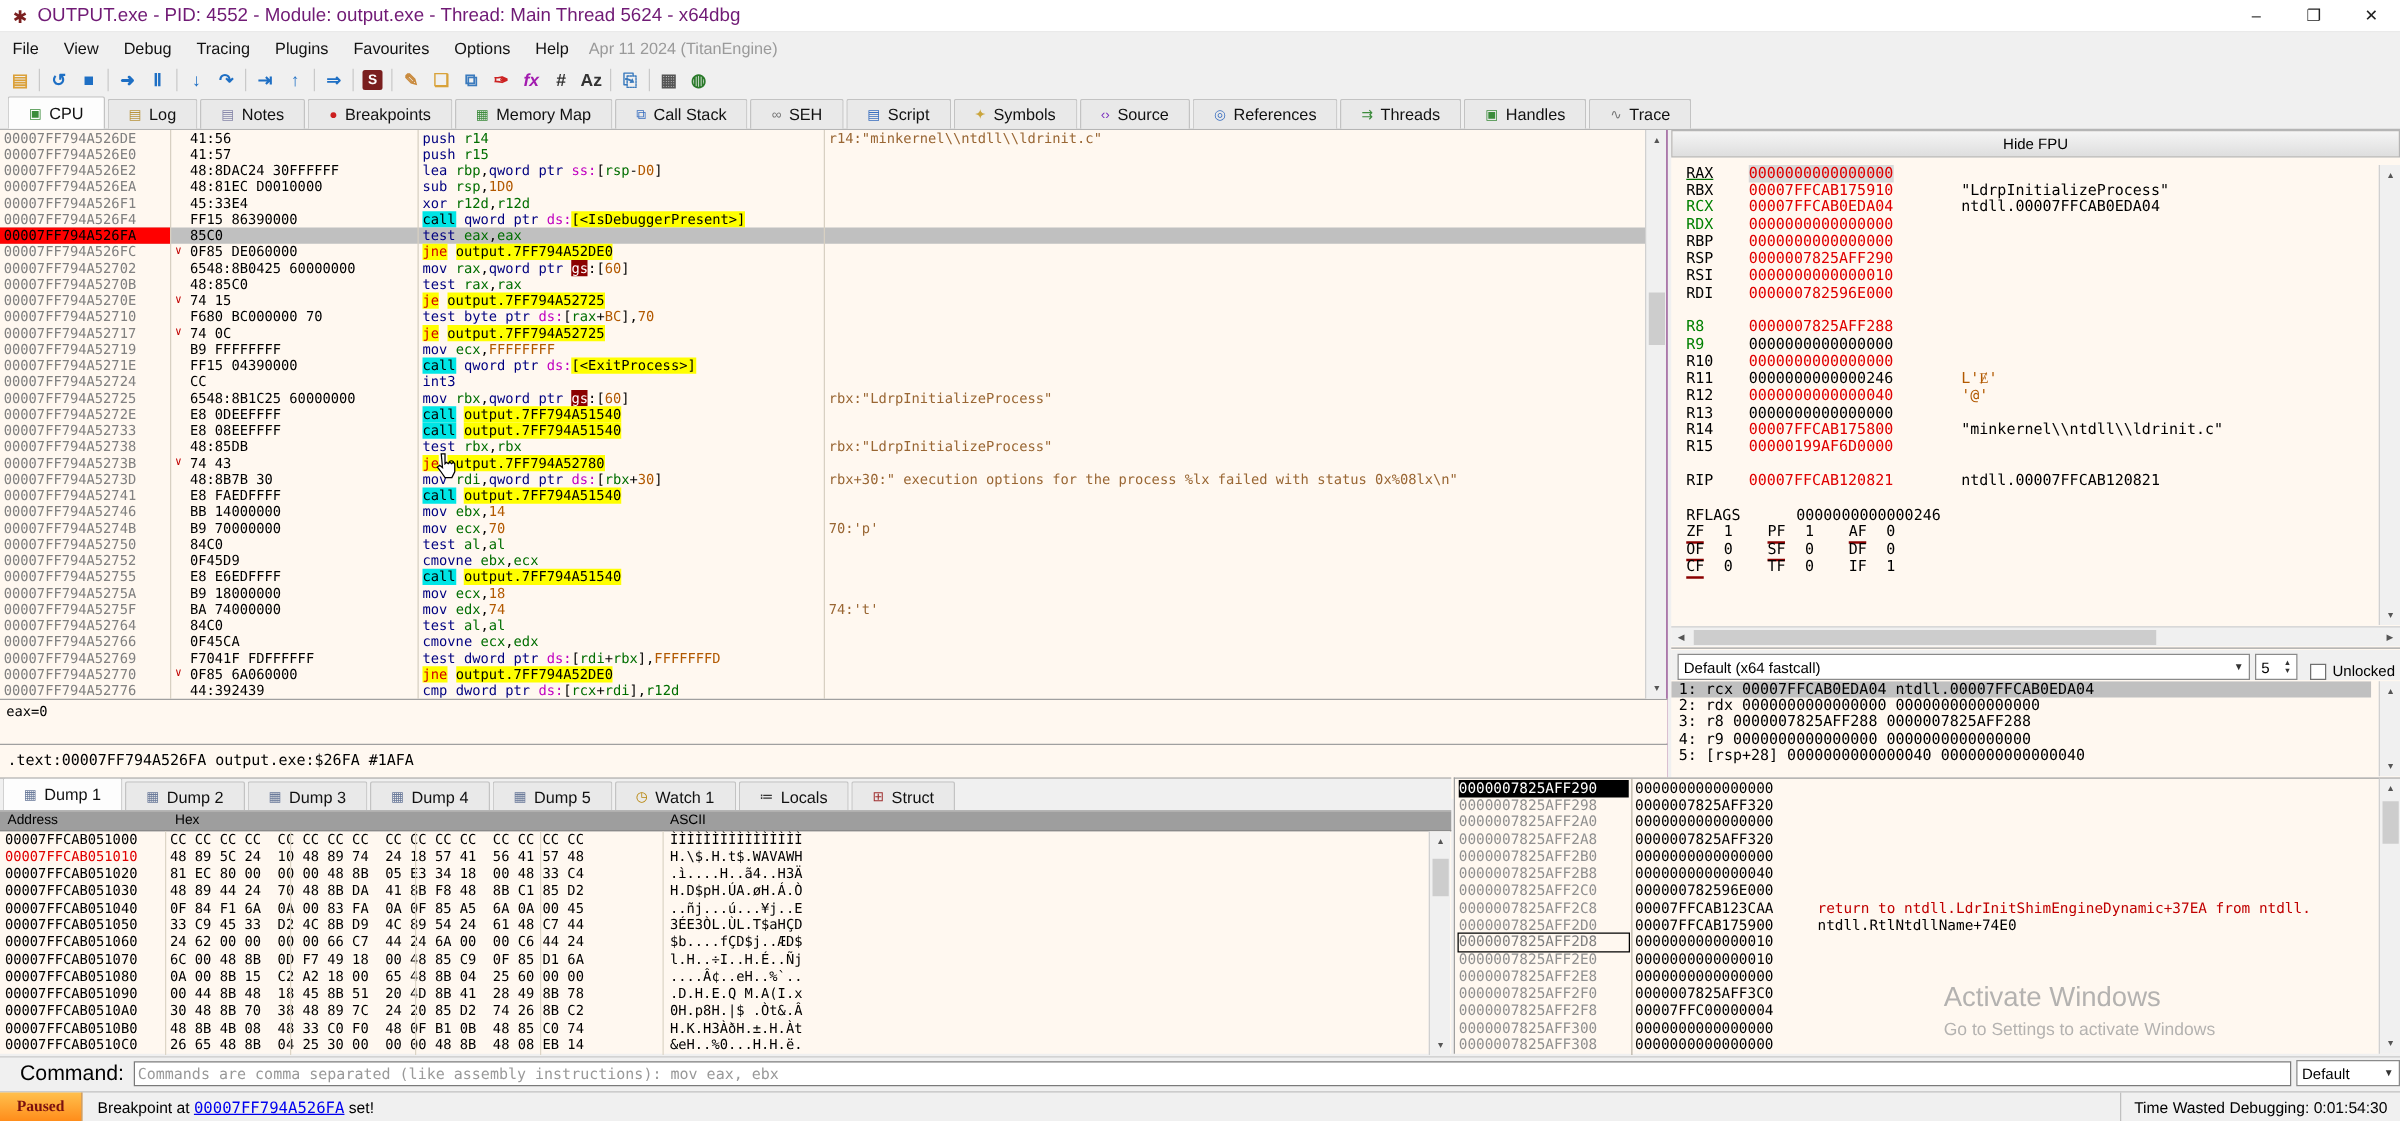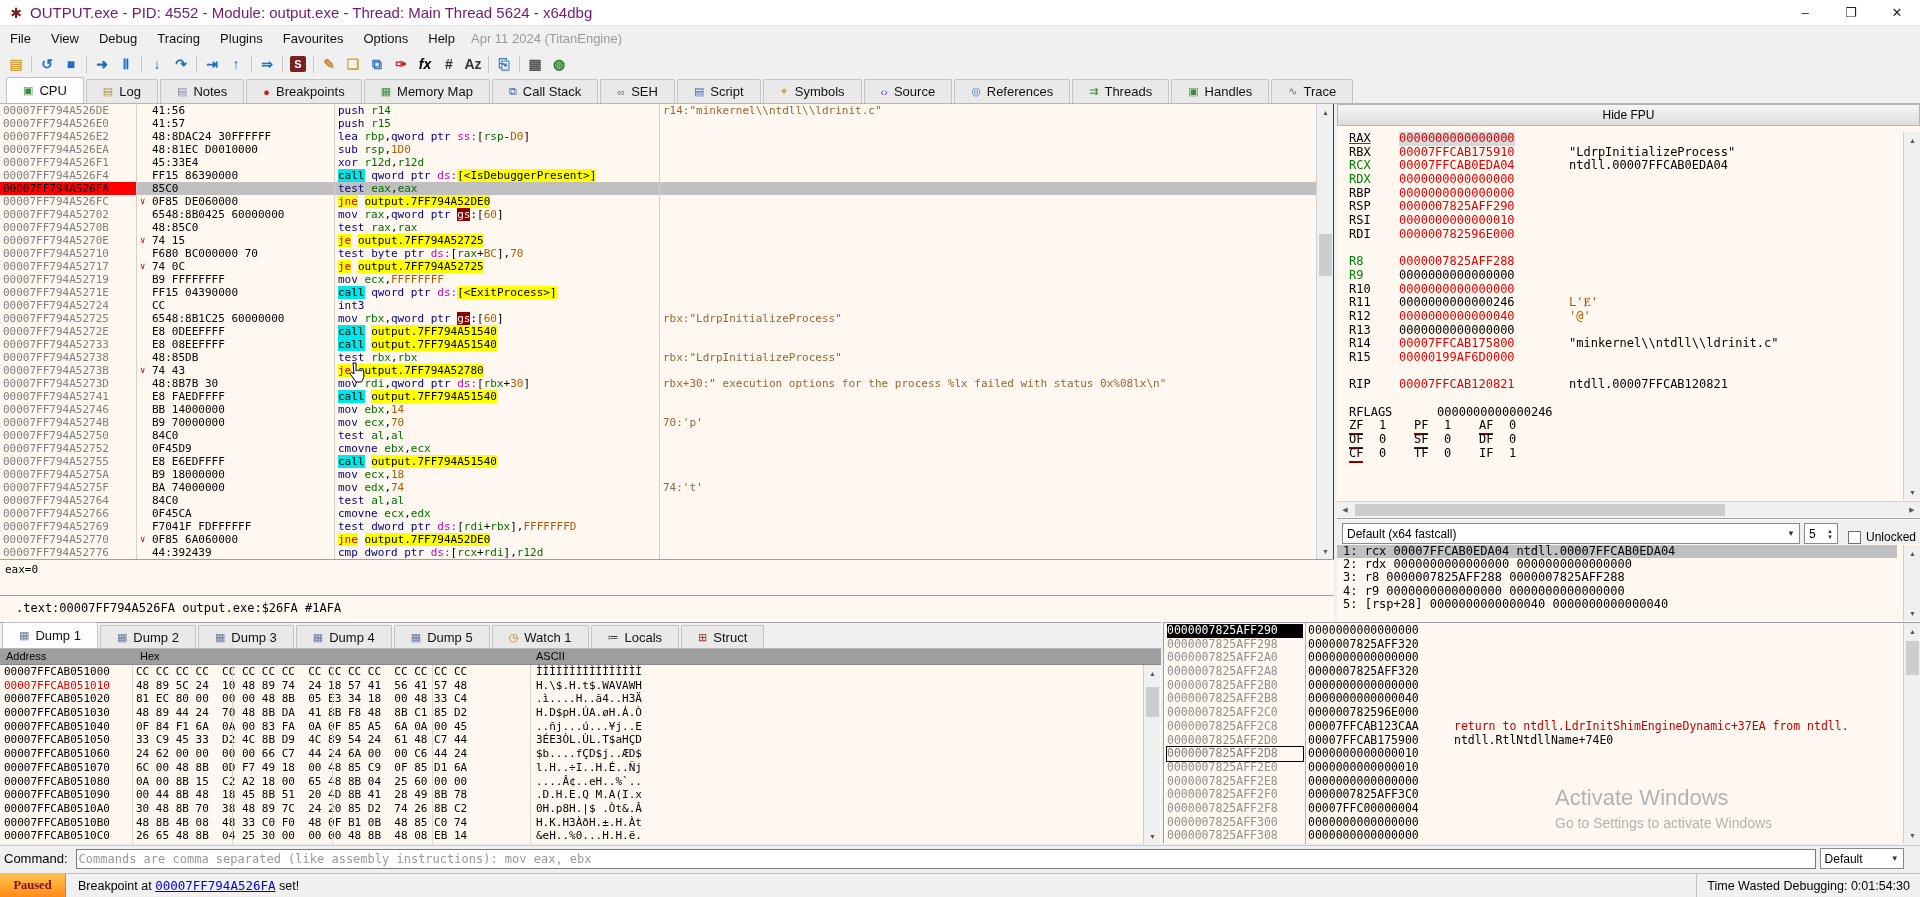--- a/index.html
+++ b/index.html
@@ -37,21 +37,21 @@
   .daddr.bp { background:#FF0000; color:#000; left:0; padding-left:3px; width:136px; }
   .dbytes { position:absolute; left:152px; }
   .jarr { position:absolute; left:140px; color:#c00000; font-size:9px; }
   .dinstr { position:absolute; left:338px; }
   .dcomment { position:absolute; left:663px; color:#996633; }
   .colsep { position:absolute; top:0; height:455px; width:1px; background:#d8d0c2; }
   .s-mn{color:#000080}.s-reg{color:#006E00}.s-num{color:#B25900}.s-ptr{color:#000080}
   .s-seg{color:#C000C0}.s-gs{background:#8b0000;color:#fff}.s-pl{color:#000}
   .s-call{background:#00E5E5;color:#000}.s-j{background:#FFFF00;color:#D00000}.s-y{background:#FFFF00;color:#000}
   .info-box { position:absolute; left:0; top:455px; width:1334px; height:36px; border-top:1px solid #a0a0a0; font-size:11px; padding:3px 5px; background:#FFF8F0; }
-  .addr-line { position:absolute; left:0; top:491px; width:1334px; height:44px; border-top:1px solid #a0a0a0; font-size:12px; padding:5px 16px; background:#FFF8F0; }
+  .addr-line { position:absolute; left:0; top:491px; width:1334px; height:44px; border-top:1px solid #a0a0a0; font-size:12px; padding:5px 6px; background:#FFF8F0; }
   
   .vscroll { position:absolute; width:17px; background:#f0f0f0; border-left:1px solid #d0d0d0; }
   .hscroll { position:absolute; height:16px; background:#f0f0f0; border-top:1px solid #d0d0d0; }
   .sb-arrow { position:absolute; width:17px; height:16px; display:flex; align-items:center; justify-content:center; font-size:7px; color:#555; }
   .sb-thumb { position:absolute; background:#cdcdcd; }
   
   .regs-panel { position:absolute; left:1337px; top:104px; width:583px; height:414px; background:#FFF8F0; }
   .hide-fpu { position:absolute; left:0; top:0; width:583px; height:22px; background:linear-gradient(#f5f5f5,#dedede); border:1px solid #b5b5b5; text-align:center; font-size:12px; line-height:20px; color:#000; }
   #reg-rows { position:absolute; left:0; top:28px; width:560px; height:368px; overflow:hidden; }
   .rrow { height:13.7px; line-height:13.7px; font-size:12px; font-family:"DejaVu Sans Mono", monospace; position:relative; white-space:pre; }
@@ -93,21 +93,21 @@
   .srow { height:13.7px; line-height:13.7px; font-size:11.5px; font-family:"DejaVu Sans Mono", monospace; position:relative; white-space:pre; }
   .s-addr { position:absolute; left:3px; width:136px; color:#909090; }
   .s-addr.cur { background:#000; color:#fff; }
   .s-addr.box { outline:1px solid #000; color:#808080; }
   .s-val { position:absolute; left:144px; color:#000; }
   .s-annot { position:absolute; left:290px; }
   .s-annot.red { color:#C00000; }
   .stack-colsep { position:absolute; left:141px; top:0; width:1px; height:221px; background:#b9b1a4; }
   
   .cmdbar { position:absolute; left:0; top:845px; width:1920px; height:26px; background:#f0f0f0; display:flex; align-items:center; border-top:1px solid #c9c9c9; }
-  .cmd-label { font-size:13px; padding:0 8px 0 4px; }
+  .cmd-label { font-size:17px; padding:0 8px 0 16px; }
   .cmd-input { width:1740px; height:20px; background:#fff; border:1px solid #7a7a7a; font-size:12px; color:#999; font-family:"DejaVu Sans Mono", monospace; padding:0 2px; line-height:18px; overflow:hidden; white-space:nowrap; }
   .cmd-combo { width:84px; margin-left:4px; }
   
   .statusbar { position:absolute; left:0; top:873px; width:1920px; height:24px; background:#f0f0f0; border-top:1px solid #c0c0c0; display:flex; align-items:center; font-size:12.5px; }
   .paused-badge { width:66px; height:100%; background:linear-gradient(#ffc04d,#ff8c1a); color:#7a1010; font-weight:bold; display:flex; align-items:center; justify-content:center; border-right:1px solid #c98a3d;font-family:Liberation Serif, serif; }
   .status-msg { padding-left:12px; color:#000; }
   .bp-addr { color:#0000EE; text-decoration:underline; }
   .status-right { margin-left:auto; border-left:1px solid #c0c0c0; height:100%; display:flex; align-items:center; padding:0 10px; }
   
   .watermark { position:absolute; left:1555px; top:785px; color:#9b9b9b; opacity:.75; pointer-events:none; }
@@ -160,21 +160,21 @@
       <span class="tb-icon" style="color: rgb(30, 111, 196);">⇒</span>
       <span class="tb-sep"></span>
       <span class="tb-icon">
         <span class="tb-sbox">S</span>
       </span>
       <span class="tb-sep"></span>
       <span class="tb-icon" style="color: rgb(201, 138, 61);">✎</span>
       <span class="tb-icon" style="color: rgb(216, 162, 58);">❏</span>
       <span class="tb-icon" style="color: rgb(58, 122, 189);">⧉</span>
       <span class="tb-icon" style="color: rgb(204, 34, 34);">✑</span>
-      <span class="tb-icon" style="color: #000000; font-style: italic;">fx</span>
+      <span class="tb-icon" style="color: #a21caf; font-style: italic;">fx</span>
       <span class="tb-icon" style="color: rgb(51, 51, 51);">#</span>
       <span class="tb-icon" style="color: rgb(51, 51, 51);">Az</span>
       <span class="tb-sep"></span>
       <span class="tb-icon" style="color: rgb(58, 122, 189);">⎘</span>
       <span class="tb-sep"></span>
       <span class="tb-icon" style="color: rgb(85, 85, 85);">▦</span>
       <span class="tb-icon" style="color: rgb(42, 122, 42);">◍</span>
     </div>
 
   <div class="tabbar" id="tabbar">

